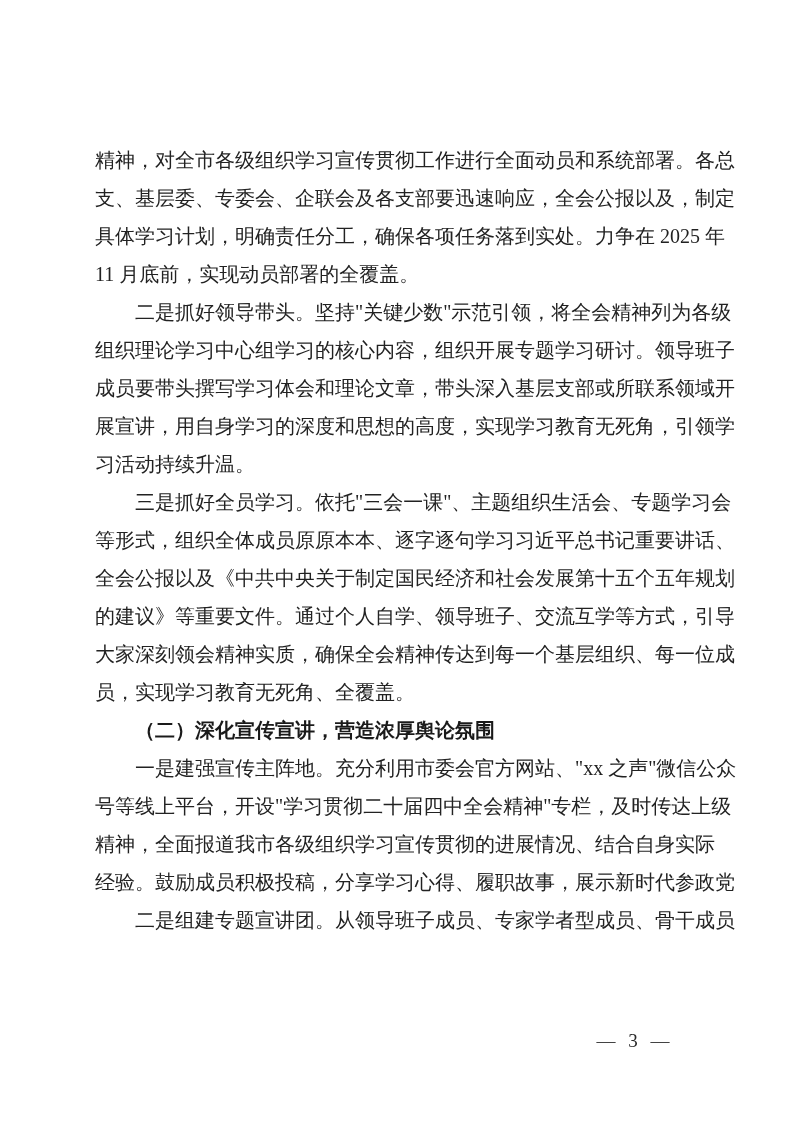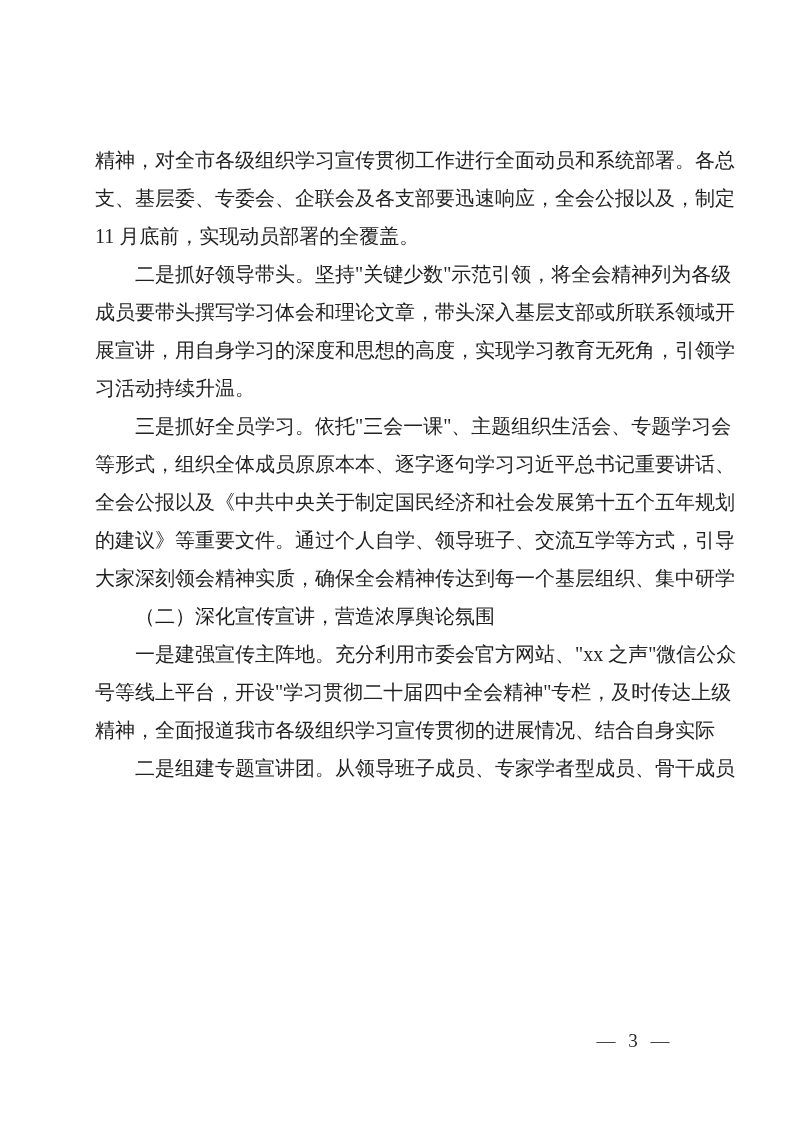--- a/index.html
+++ b/index.html
@@ -35,21 +35,21 @@
     text-align: justify;
     overflow: visible;
   }
   .para .line.fill {
     text-align-last: justify;
   }
   .para.indent .line.first {
     padding-left: 2em;
   }
   .para.heading {
-    font-weight: 400;
+    font-weight: 700;
     color: #1a1a1a;
   }
   .footer {
     position: absolute;
     left: 583px;
     top: 1028px;
     width: 100px;
     text-align: center;
     font-size: 19px;
     line-height: 26px;
@@ -67,42 +67,46 @@
 </head>
 <body>
 
 <div class="page">
 
   <div class="content">
 
   <div class="para">
         <div class="line first fill">精神，对全市各级组织学习宣传贯彻工作进行全面动员和系统部署。各总</div>
         <div class="line fill">支、基层委、专委会、企联会及各支部要迅速响应，全会公报以及，制定</div>
+        <div class="line fill">具体学习计划，明确责任分工，确保各项任务落到实处。力争在 2025 年</div>
         <div class="line">11 月底前，实现动员部署的全覆盖。</div>
       </div>
       <div class="para indent">
         <div class="line first fill">二是抓好领导带头。坚持"关键少数"示范引领，将全会精神列为各级</div>
+        <div class="line fill">组织理论学习中心组学习的核心内容，组织开展专题学习研讨。领导班子</div>
         <div class="line fill">成员要带头撰写学习体会和理论文章，带头深入基层支部或所联系领域开</div>
         <div class="line fill">展宣讲，用自身学习的深度和思想的高度，实现学习教育无死角，引领学</div>
         <div class="line">习活动持续升温。</div>
       </div>
       <div class="para indent">
         <div class="line first fill">三是抓好全员学习。依托"三会一课"、主题组织生活会、专题学习会</div>
         <div class="line fill">等形式，组织全体成员原原本本、逐字逐句学习习近平总书记重要讲话、</div>
         <div class="line fill">全会公报以及《中共中央关于制定国民经济和社会发展第十五个五年规划</div>
         <div class="line fill">的建议》等重要文件。通过个人自学、领导班子、交流互学等方式，引导</div>
-        <div class="line fill">大家深刻领会精神实质，确保全会精神传达到每一个基层组织、集中研学</div>
+        <div class="line fill">大家深刻领会精神实质，确保全会精神传达到每一个基层组织、每一位成</div>
+        <div class="line">员，实现学习教育无死角、全覆盖。</div>
       </div>
       <div class="para heading indent">
         <div class="line first">（二）深化宣传宣讲，营造浓厚舆论氛围</div>
       </div>
       <div class="para indent">
         <div class="line first fill">一是建强宣传主阵地。充分利用市委会官方网站、"xx 之声"微信公众</div>
         <div class="line fill">号等线上平台，开设"学习贯彻二十届四中全会精神"专栏，及时传达上级</div>
         <div class="line fill">精神，全面报道我市各级组织学习宣传贯彻的进展情况、结合自身实际</div>
+        <div class="line fill">经验。鼓励成员积极投稿，分享学习心得、履职故事，展示新时代参政党</div>
       </div>
       <div class="para indent">
         <div class="line first">二是组建专题宣讲团。从领导班子成员、专家学者型成员、骨干成员</div>
       </div>
     </div>
 
   <div class="footer">
     <span class="dash">—</span>
     <span class="pgnum">3</span>
     <span class="dash">—</span>

